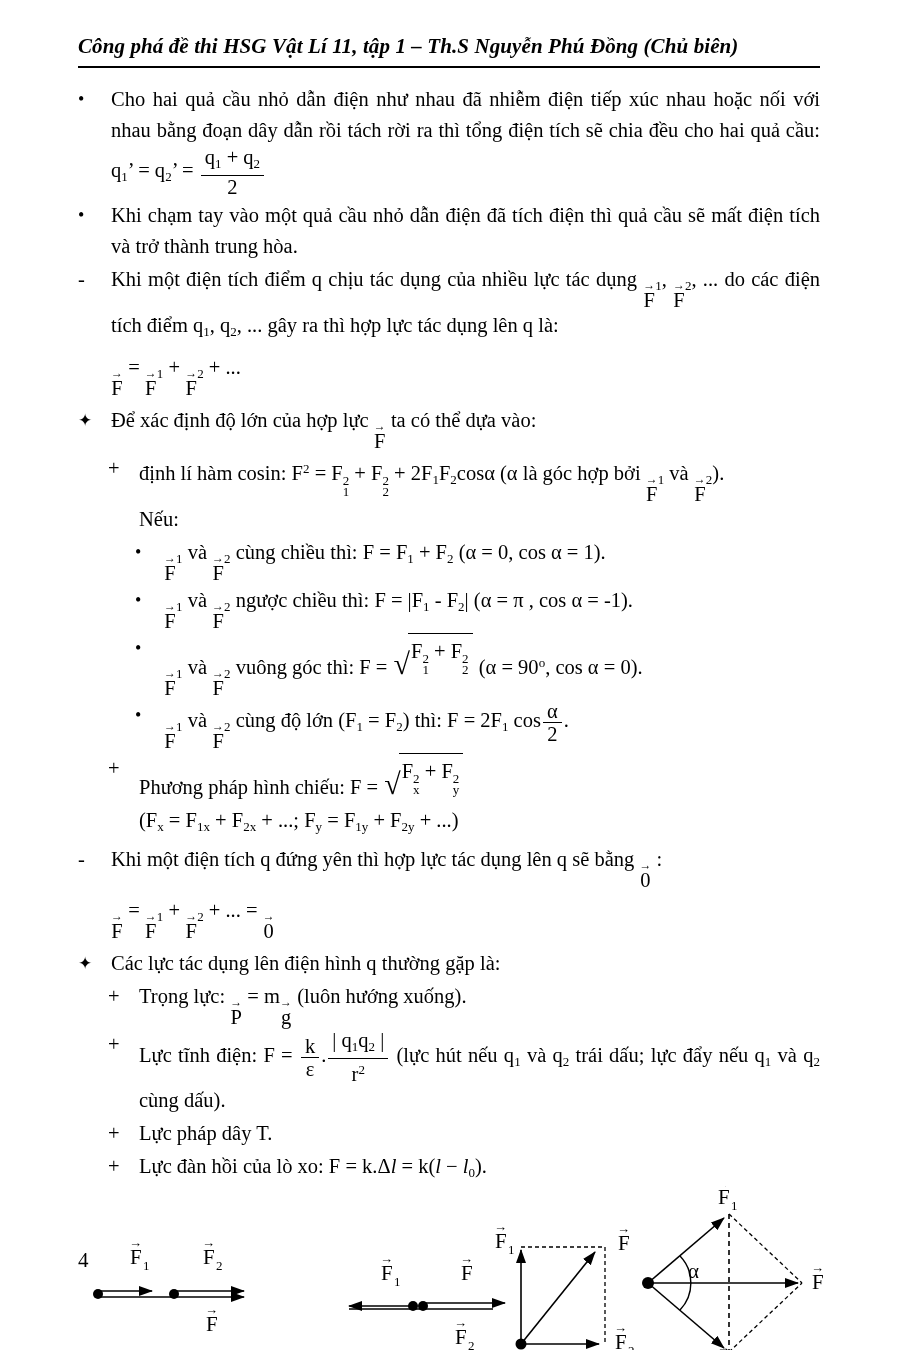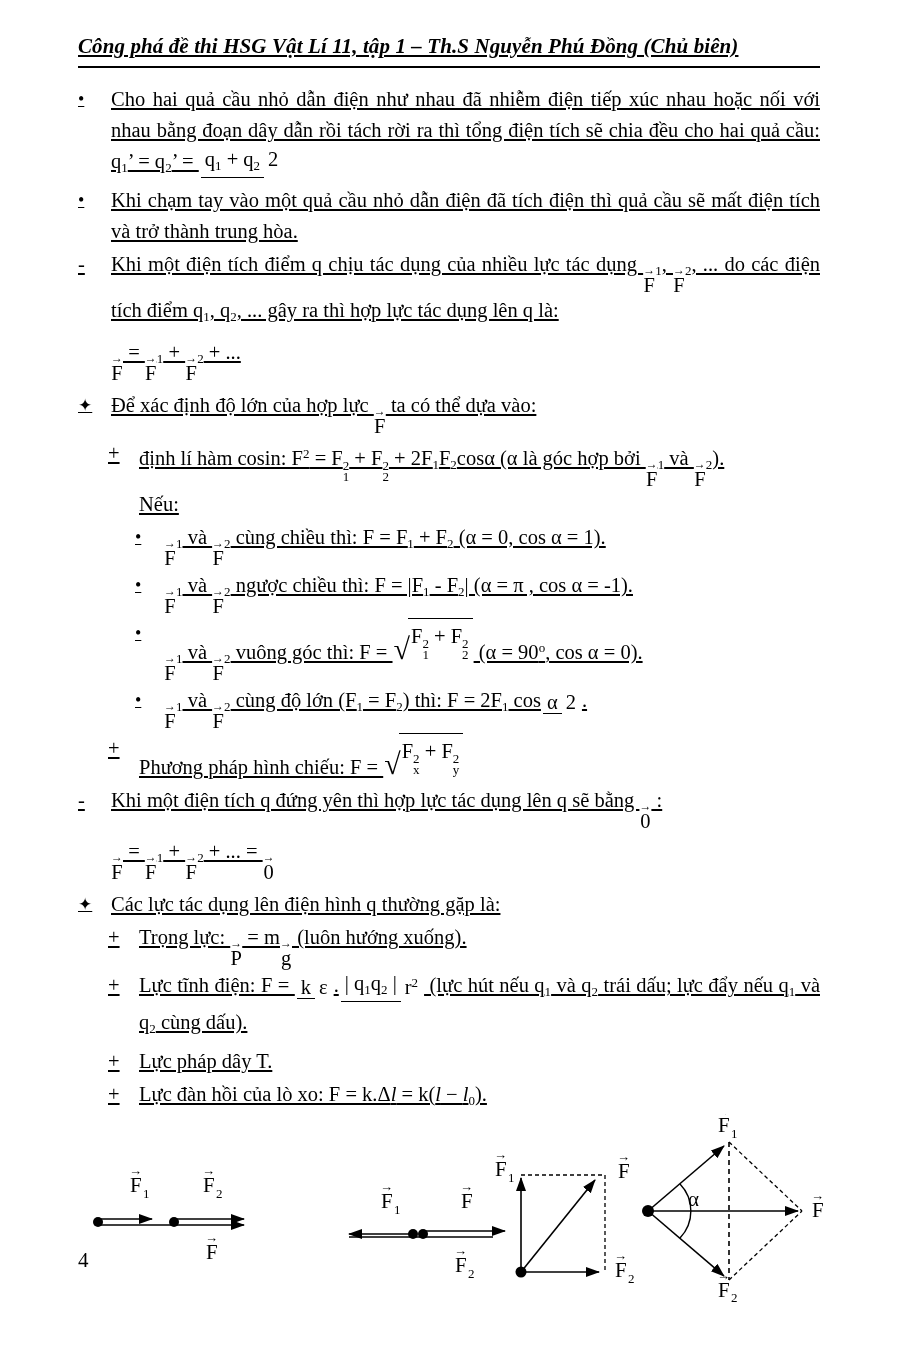--- a/index.html
+++ b/index.html
@@ -1,17 +1,17 @@
 <!DOCTYPE html>
 <html><head>
 <meta charset="utf-8">
 <style>
   html,body{margin:0;padding:0;background:#ffffff;}
   body{width:897px;height:1350px;overflow:hidden;font-family:"Liberation Serif",serif;color:#000;}
-  .page{box-sizing:border-box;width:897px;height:1028px;padding:34px 77px 0 78px;position:relative;text-decoration:underline;}
+  .page{box-sizing:border-box;width:897px;height:1028px;padding:34px 77px 0 78px;position:relative;}
 
   
   .hdr{font-size:21px;font-weight:bold;font-style:italic;padding-bottom:7px;border-bottom:2px solid #000;letter-spacing:.1px;}
 
   
   .content{margin-top:16px;font-size:20.5px;line-height:31px;}
   .line{display:flex;margin:2px 0;}
   .line.eq{margin:5px 0 7px;}
   .marker{flex:0 0 auto;text-align:left;}
   .indent0 .marker{width:33px;}
@@ -25,21 +25,21 @@
   .line.eq .ltext{text-align:left;}
 
   
   .sub{font-size:13px;vertical-align:-4px;}
   .sup{font-size:13px;vertical-align:7px;}
   .ss{display:inline-flex;flex-direction:column;align-items:flex-start;font-size:13px;line-height:11px;vertical-align:-5px;}
   .it{font-style:italic;}
   .vec{display:inline-flex;flex-direction:column;align-items:center;line-height:1;vertical-align:-3px;}
   .vec .ar{font-size:12px;line-height:9px;}
   .vec .ch{line-height:20px;}
-  .frac{display:inline-flex;flex-direction:row;align-items:flex-start;vertical-align:middle;margin:0 2px;line-height:22px;}
+  .frac{display:inline-flex;flex-direction:column;align-items:center;vertical-align:middle;margin:0 2px;line-height:22px;}
   .frac .num{padding:0 4px;border-bottom:1.4px solid #000;}
   .frac .den{padding:0 4px;}
   .sqrt{display:inline-flex;align-items:flex-end;margin:0 1px;}
   .sqrt .rad{font-size:30px;line-height:22px;margin-right:-2px;}
   .sqrt .body{border-top:1.5px solid #000;padding:2px 4px 0 3px;}
 
   
   .figs{position:relative;height:238px;margin-top:6px;}
   .fig{position:absolute;text-align:center;}
   svg text{font-family:"Liberation Serif",serif;}
@@ -171,20 +171,24 @@
         <span class="ltext">Phương pháp hình chiếu: F = <span class="sqrt">
             <span class="rad">√</span>
             <span class="body">F<span class="ss">
                 <span>2</span>
                 <span>x</span>
               </span> + F<span class="ss">
                 <span>2</span>
                 <span>y</span>
               </span></span>
           </span></span>
+      </div>
+      <div class="line indent1">
+        <span class="marker"></span>
+        <span class="ltext">(F<span class="sub">x</span> = F<span class="sub">1x</span> + F<span class="sub">2x</span> + ...; F<span class="sub">y</span> = F<span class="sub">1y</span> + F<span class="sub">2y</span> + ...)</span>
       </div>
       <div class="line indent0">
         <span class="marker">-</span>
         <span class="ltext">Khi một điện tích q đứng yên thì hợp lực tác dụng lên q sẽ bằng <span class="vec">
             <span class="ar">→</span>
             <span class="ch">0</span>
           </span> :</span>
       </div>
       <div class="line indent0 eq">
         <span class="marker"></span>

